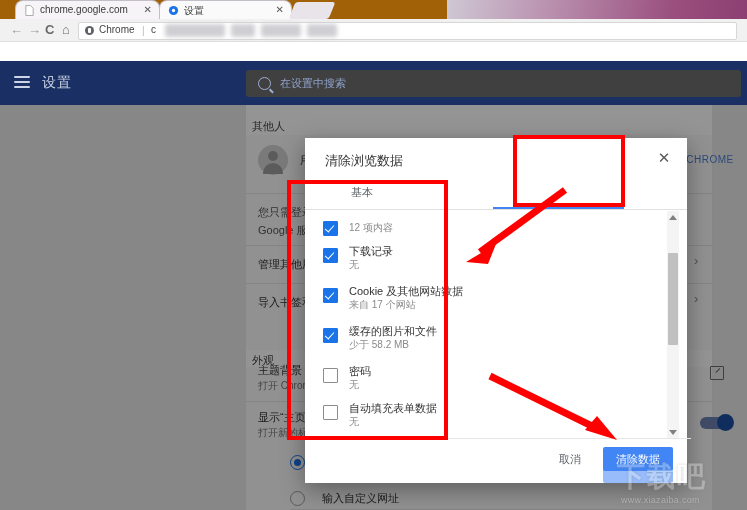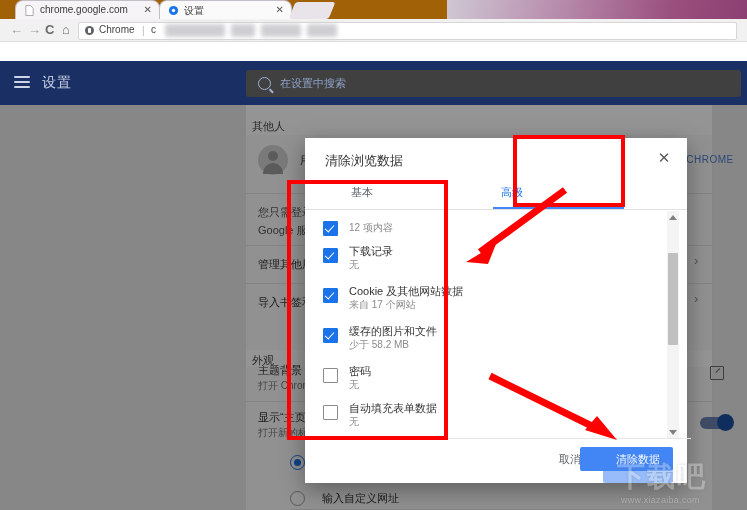--- a/index.html
+++ b/index.html
@@ -120,21 +120,21 @@
   .sbtrack{position:absolute;right:8px;top:73px;width:12px;height:228px;background:#f4f4f4;}
   .sbup,.sbdn{position:absolute;left:2px;width:0;height:0;border-left:4px solid transparent;
     border-right:4px solid transparent;}
   .sbup{top:4px;border-bottom:5px solid #808080;}
   .sbdn{bottom:4px;border-top:5px solid #808080;}
   .sbthumb{position:absolute;left:1px;top:42px;width:10px;height:92px;background:#c0c0c0;border-radius:1px;}
 
   .dlg-footer{position:absolute;left:0;bottom:0;width:386px;height:44px;border-top:1px solid #e6e6e6;}
   .btn-cancel{position:absolute;right:110px;top:13px;font-size:11px;color:#5f6368;}
   .btn-clear{position:absolute;right:18px;top:8px;width:70px;height:24px;background:#4285f4;
-    border-radius:2px;color:#fff;font-size:11px;text-align:center;line-height:24px;padding-left:23px;}
+    border-radius:2px;color:#fff;font-size:11px;text-align:center;line-height:24px;}
   .btn-ghost{position:absolute;right:18px;top:30px;width:70px;height:14px;background:#4285f4;
     opacity:.55;border-radius:0 0 2px 2px;}
 
   
   .annbox{position:absolute;border:4px solid #ff0000;}
   .arrow{position:absolute;}
   .wm{position:absolute;right:4px;bottom:2px;width:128px;height:50px;opacity:.30;}
   .wm .wmtxt{position:absolute;left:6px;bottom:3px;font-size:9px;color:#fff;
     letter-spacing:.3px;text-shadow:0 0 2px #555;margin-top:27px;}
   .wm .wmbig{position:absolute;left:2px;top:0;font-size:28px;color:#fff;font-weight:bold;
@@ -238,21 +238,20 @@
 
     <div class="ov"></div>
   </div>
 
   <div class="dialog">
     <span class="dlg-title">清除浏览数据</span>
     <span class="dlg-close">✕</span>
 
     <div class="tabs">
       <span class="dtab" style="left:46px">基本</span>
-      <span class="dtab sel" style="left:196px">高级</span>
     </div>
     <div class="tabs-underline"></div>
     <div class="tab-indicator"></div>
 
     <div class="dlg-list">
       <div class="item" style="top:6px">
         <span class="cb on" style="top:4px"></span>
         <span class="it-s" style="top:4px">12 项内容</span>
       </div>
       <div class="item" style="top:35px">

